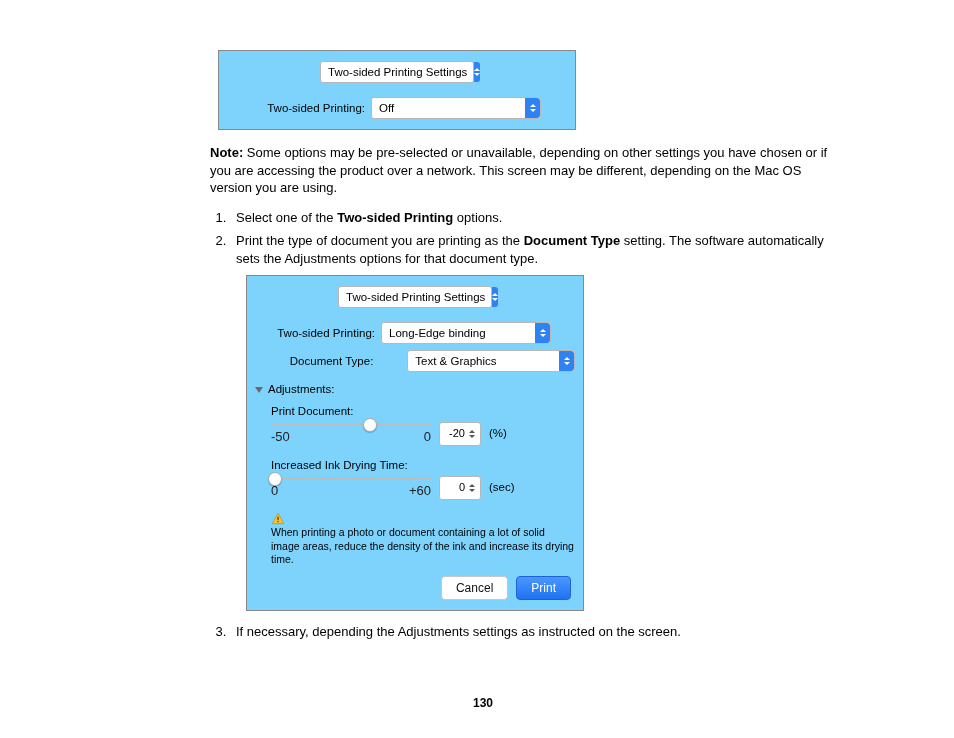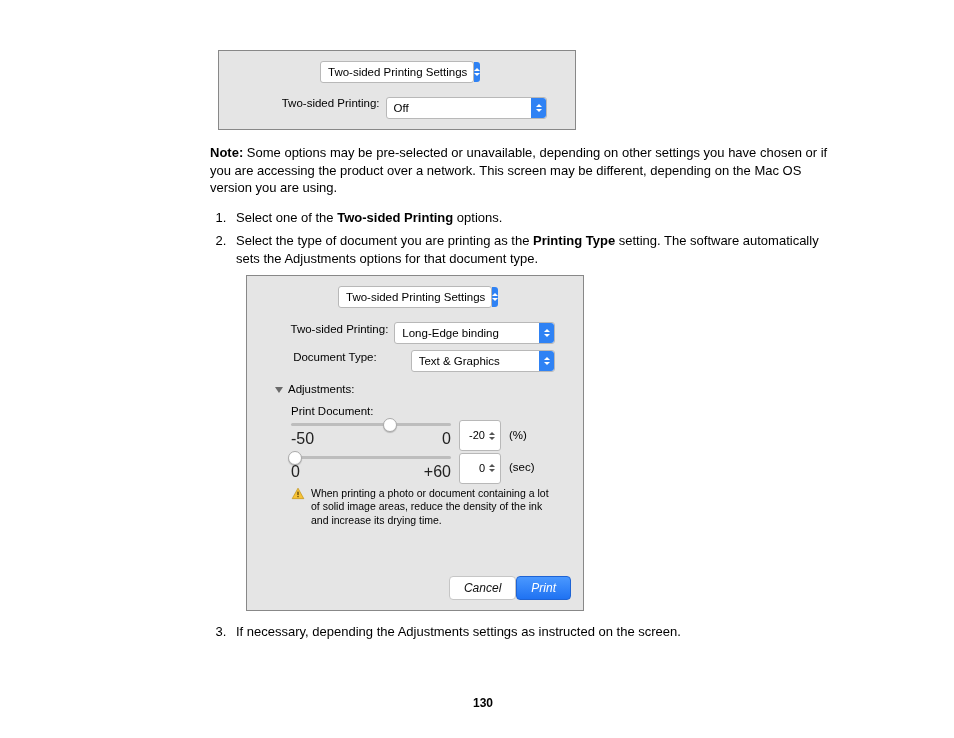--- a/index.html
+++ b/index.html
@@ -1,52 +1,52 @@
 <!DOCTYPE html>
 <html><head>
 <meta charset="utf-8">
 <style>
 html,body{margin:0;padding:0;background:#fff;font-family:Arial,Helvetica,sans-serif;font-size:13px;color:#000;}
 .page{width:954px;height:738px;position:relative;box-sizing:border-box;padding:50px 110px 0 210px;}
-.pane{border:1px solid #888;background:#e5e5e5;padding:10px 28px;box-sizing:border-box;}
+.pane{border:1px solid #888;background:#7dd3fc;padding:10px 8px;box-sizing:border-box;}
 .pane1{width:358px;height:80px;margin:0 0 14px 8px;}
 .hdr-select{display:flex;justify-content:center;align-items:center;margin-bottom:14px;}
 .select{background:#fff;border:1px solid #b8b8b8;border-radius:3px;display:flex;align-items:center;height:20px;font-size:11.5px;position:relative;}
 .select .txt{padding:0 7px;white-space:nowrap;}
 .stepper{width:15px;height:100%;background:#2f82f4;border-top-right-radius:3px;border-bottom-right-radius:3px;display:flex;flex-direction:column;justify-content:center;align-items:center;}
 .stepper div{width:0;height:0;border-left:3px solid transparent;border-right:3px solid transparent;}
 .stepper .up{border-bottom:3px solid #fff;margin-bottom:1px;}
 .stepper .dn{border-top:3px solid #fff;margin-top:1px;}
-.row{display:flex;font-size:11.5px;}
+.row{display:flex;align-items:center;font-size:11.5px;}
 .row .lbl{text-align:right;margin-right:6px;}
 .note{font-size:13px;line-height:1.35;margin-bottom:12px;}
 ol.steps{margin:0 0 0 2px;padding-left:18px;font-size:13px;}
 ol.steps li{padding-left:6px;margin-bottom:6px;line-height:1.35;}
 .pane2{width:338px;height:336px;margin:8px 0 12px 10px;position:relative;}
 .sect{font-size:11.5px;}
 .disclosure{display:flex;align-items:center;margin:10px 0 6px 0;font-size:11.5px;}
 .tri{width:0;height:0;border-left:4px solid transparent;border-right:4px solid transparent;border-top:6px solid #6a6a6a;margin-right:5px;}
 .sub{margin-left:16px;font-size:11.5px;}
 .slider-wrap{position:relative;margin:4px 0 2px 0;}
 .track{height:3px;background:#bdbdbd;border-radius:2px;width:160px;}
 .thumb{position:absolute;top:-5px;width:12px;height:12px;border-radius:50%;background:#fff;border:1px solid #aaa;box-shadow:0 1px 1px rgba(0,0,0,.2);}
-.nbox{background:#fff;border:1px solid #b8b8b8;border-radius:3px;height:31px;font-size:11px;display:inline-flex;align-items:center;padding:0 3px;box-sizing:border-box;}
+.nbox{background:#fff;border:1px solid #b8b8b8;border-radius:3px;height:24px;font-size:11px;display:inline-flex;align-items:center;padding:0 3px;box-sizing:border-box;}
 .nbox .val{width:22px;text-align:right;padding-right:1px;}
 .nstep{width:11px;display:flex;flex-direction:column;align-items:center;}
 .nstep .su{width:0;height:0;border-left:3px solid transparent;border-right:3px solid transparent;border-bottom:3px solid #555;margin-bottom:1px;}
 .nstep .sd{width:0;height:0;border-left:3px solid transparent;border-right:3px solid transparent;border-top:3px solid #555;margin-top:1px;}
-.warnrow{display:flex;align-items:flex-start;margin-top:2px;font-size:10.5px;line-height:1.3;}
+.warnrow{display:flex;align-items:flex-start;margin-top:10px;font-size:10.5px;line-height:1.3;flex-direction:column;}
 .warnicon{width:14px;height:14px;flex:0 0 14px;margin-right:6px;}
-.btnbar{position:absolute;bottom:10px;right:12px;display:flex;gap:0;font-style:italic;}
+.btnbar{position:absolute;bottom:10px;right:12px;display:flex;gap:8px;}
 .btn{height:22px;border-radius:4px;font-size:12px;display:flex;align-items:center;justify-content:center;padding:0 14px;}
 .btn.cancel{background:#fff;border:1px solid #c6c6c6;color:#111;}
 .btn.print{background:linear-gradient(#4a98ff,#1f72f2);color:#fff;border:1px solid #1e63d4;}
 .pagenum{position:absolute;left:12px;right:0;bottom:28px;text-align:center;font-size:12px;font-weight:bold;}
 .bold{font-weight:bold;}
-.minmax{display:flex;justify-content:space-between;width:160px;font-size:16px;color:#222;margin-top:2px;}
+.minmax{display:flex;justify-content:space-between;width:160px;font-size:13px;color:#222;margin-top:2px;}
 .sl-row{display:flex;align-items:center;gap:8px;}
 </style>
 </head>
 <body>
 
 <div class="page">
 
   <div class="pane pane1">
     <div class="hdr-select">
       <div class="select" style="width:152px;">
@@ -71,21 +71,21 @@
 
   <p class="note">
     <span class="bold">Note:</span><span> Some options may be pre-selected or unavailable, depending on other settings you have chosen or if you are accessing the product over a network. This screen may be different, depending on the Mac OS version you are using.</span>
   </p>
 
   <ol class="steps">
     <li>
       <span>Select one of the </span><span class="bold">Two-sided Printing</span><span> options.</span>
     </li>
     <li>
-      <span>Select the type of document you are printing as the </span><span class="bold">Printing Type</span><span> setting. The software automatically sets the Adjustments options for that document type.</span>
+      <span>Print the type of document you are printing as the </span><span class="bold">Document Type</span><span> setting. The software automatically sets the Adjustments options for that document type.</span>
 
       
       <div class="pane pane2">
         <div class="hdr-select">
           <div class="select" style="width:152px;">
             <span class="txt">Two-sided Printing Settings</span>
             <div class="stepper">
                 <div class="up"></div>
                 <div class="dn"></div>
               </div>
@@ -132,20 +132,21 @@
             <div class="nbox">
               <span class="val">-20</span>
               <div class="nstep">
                   <div class="su"></div>
                   <div class="sd"></div>
                 </div>
             </div>
             <span class="sect">(%)</span>
           </div>
 
+          <div class="sect" style="margin-top:10px;">Increased Ink Drying Time:</div>
           <div class="sl-row">
             <div class="slider-wrap">
               <div class="track"></div>
               <div class="thumb" style="left:-3px;"></div>
               <div class="minmax">
                   <span>0</span>
                   <span>+60</span>
                 </div>
             </div>
             <div class="nbox">

